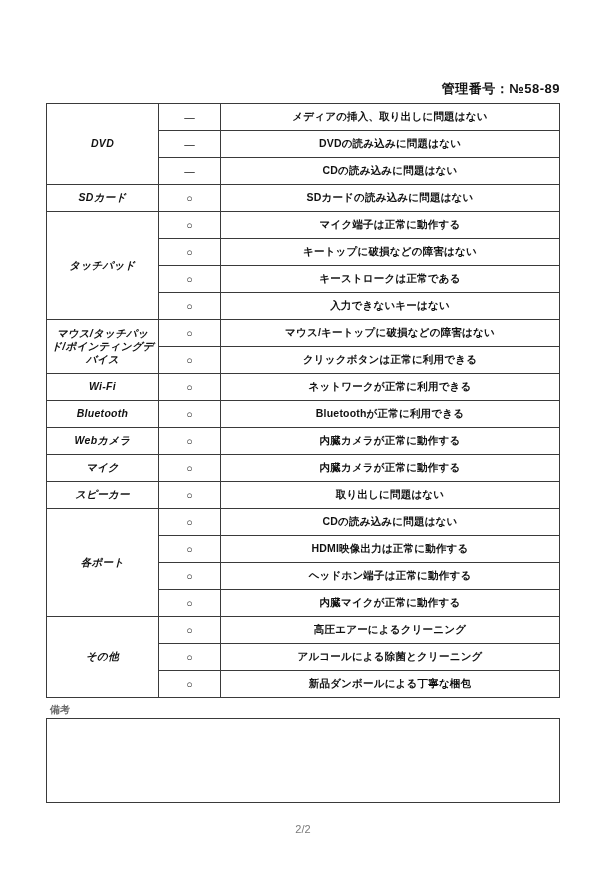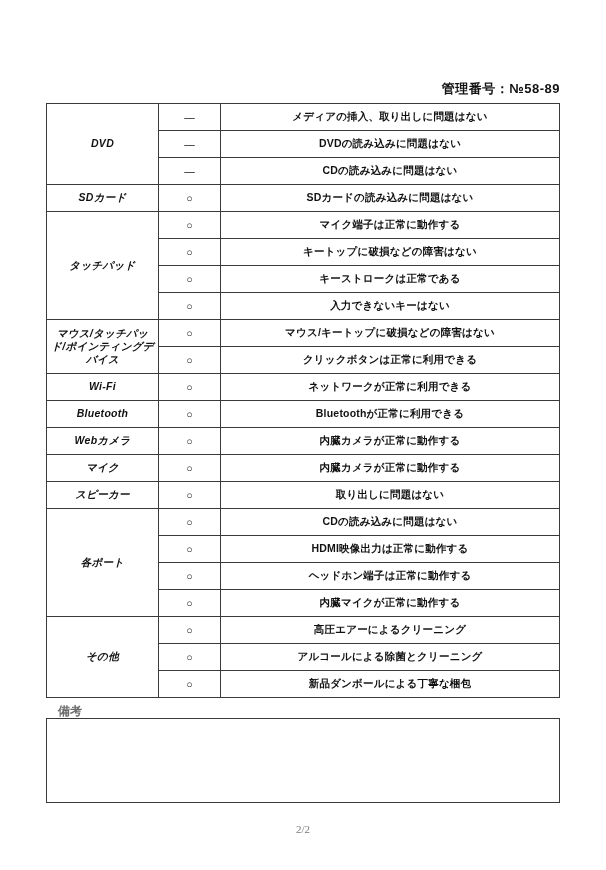--- a/index.html
+++ b/index.html
@@ -67,34 +67,32 @@
   .remarks-box {
     position: absolute;
     left: 46px;
     width: 514px;
     box-sizing: border-box;
     border: 1px solid #3a3a3a;
   }
   .remarks-label {
     position: absolute;
     left: 46px;
-    font-size: 12px;
+    font-size: 10px;
     font-weight: bold;
     color: #6b6b6b;
     padding-left: 4px;
-    margin-left: 8px;
   }
   .page-number {
     position: absolute;
     left: 0;
     right: 0;
     text-align: center;
     font-size: 11px;
     color: #7a7a7a;
-    font-family: Liberation Serif, serif;
   }
 </style>
 </head>
 <body>
 
 <div class="page">
 
   <div class="doc-number">管理番号：№58-89</div>
 
   <table class="checklist">

